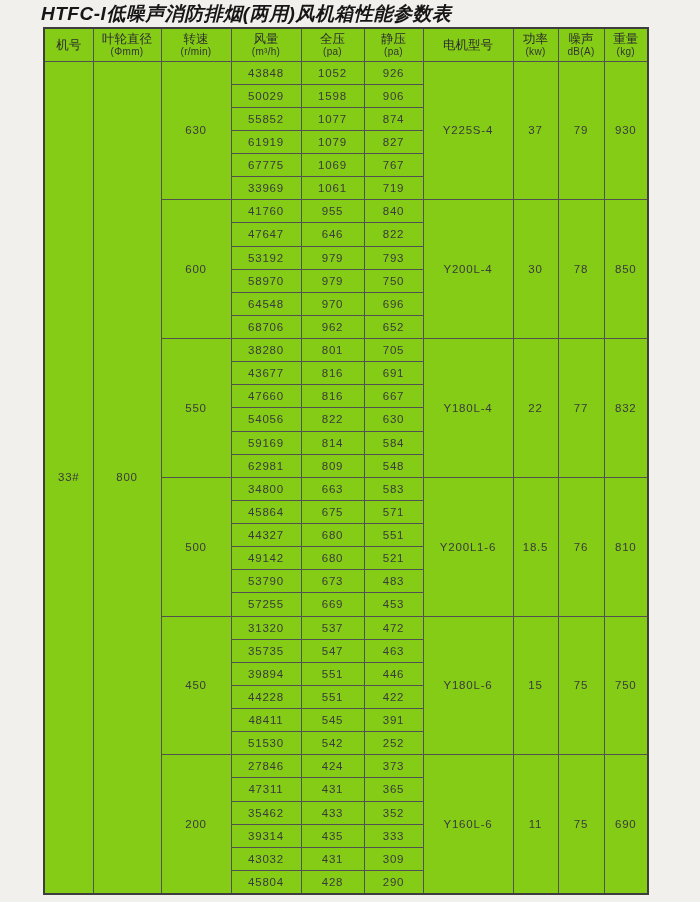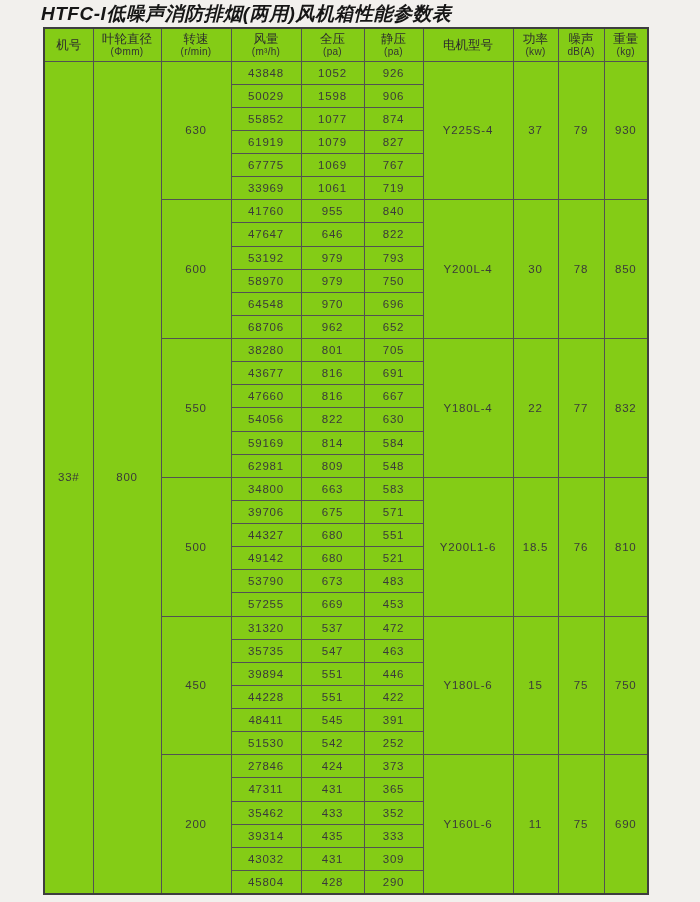--- a/index.html
+++ b/index.html
@@ -233,21 +233,21 @@
         <td rowspan="6">500</td>
         <td>34800</td>
         <td>663</td>
         <td>583</td>
         <td rowspan="6">Y200L1-6</td>
         <td rowspan="6">18.5</td>
         <td rowspan="6">76</td>
         <td rowspan="6">810</td>
       </tr>
       <tr>
-        <td>39706</td>
+        <td>45864</td>
         <td>675</td>
         <td>571</td>
       </tr>
       <tr>
         <td>44327</td>
         <td>680</td>
         <td>551</td>
       </tr>
       <tr>
         <td>49142</td>

